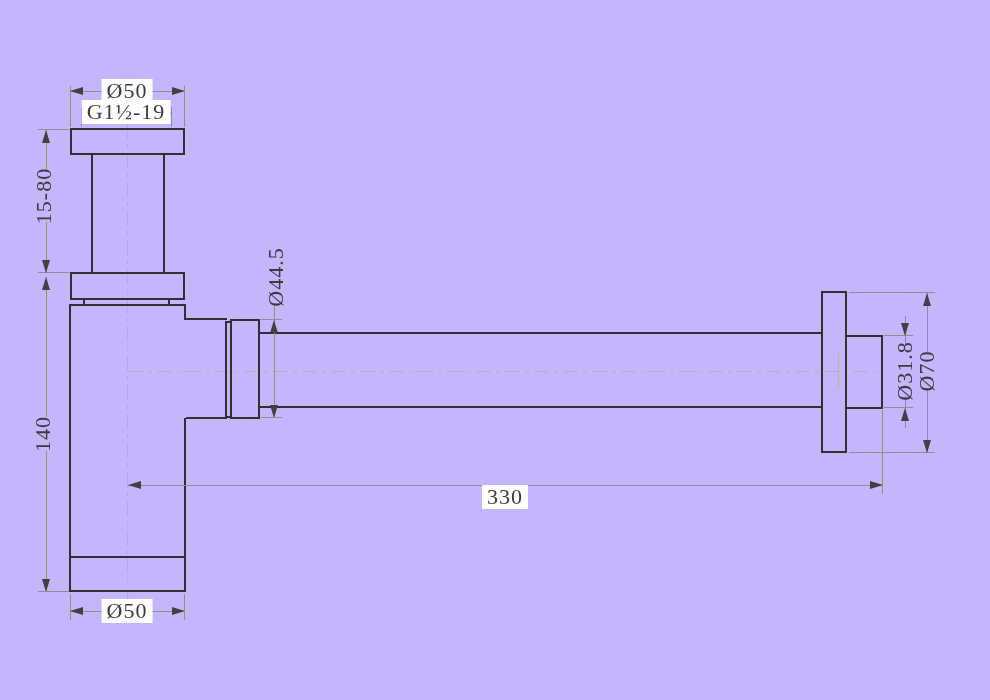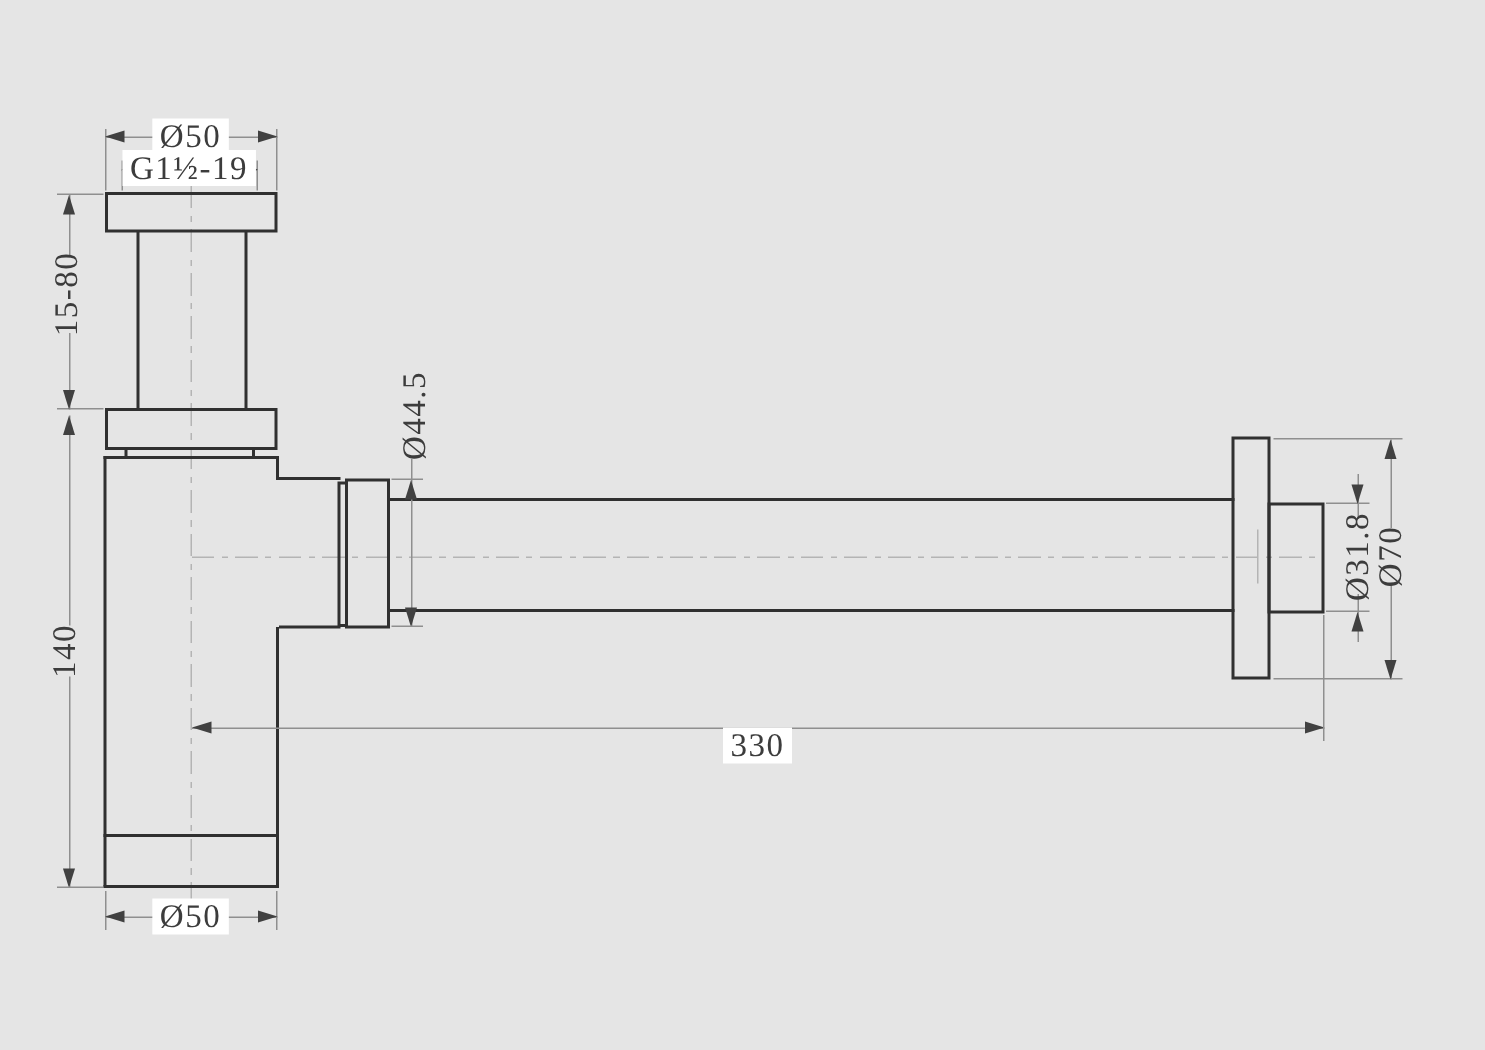--- a/index.html
+++ b/index.html
@@ -1,16 +1,16 @@
 <!DOCTYPE html>
 <html><head>
 <meta charset="utf-8">
 <style>
   html,body{margin:0;padding:0;background:#fff;}
-  .canvas{position:relative;width:990px;height:700px;background:#e5e5e5;overflow:hidden;
+  .canvas{position:relative;width:990px;height:700px;background:#c4b5fd;overflow:hidden;
           font-family:"Liberation Serif","DejaVu Serif",serif;}
   
   .p{position:absolute;background:#303030;}
   .pbox{position:absolute;border:2px solid #303030;box-sizing:border-box;background:transparent;}
   
   .d{position:absolute;background:#8f8f8f;}
   
   .clv{position:absolute;width:1px;
        background:repeating-linear-gradient(180deg,#b4b4b4 0 15px,transparent 15px 20px,#b4b4b4 20px 24px,transparent 24px 29px);}
   .clh{position:absolute;height:1px;

